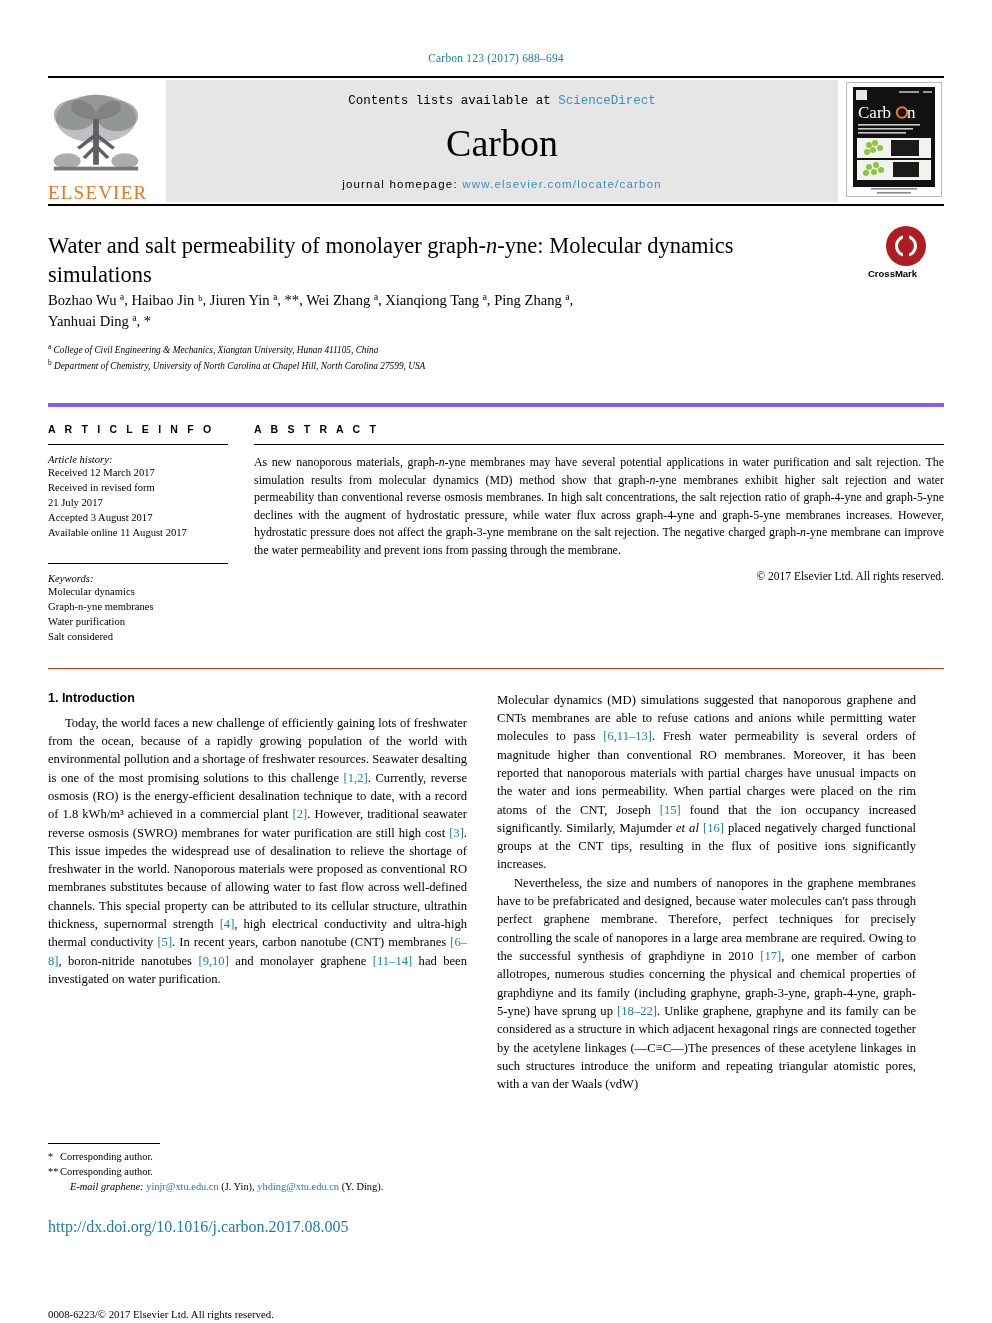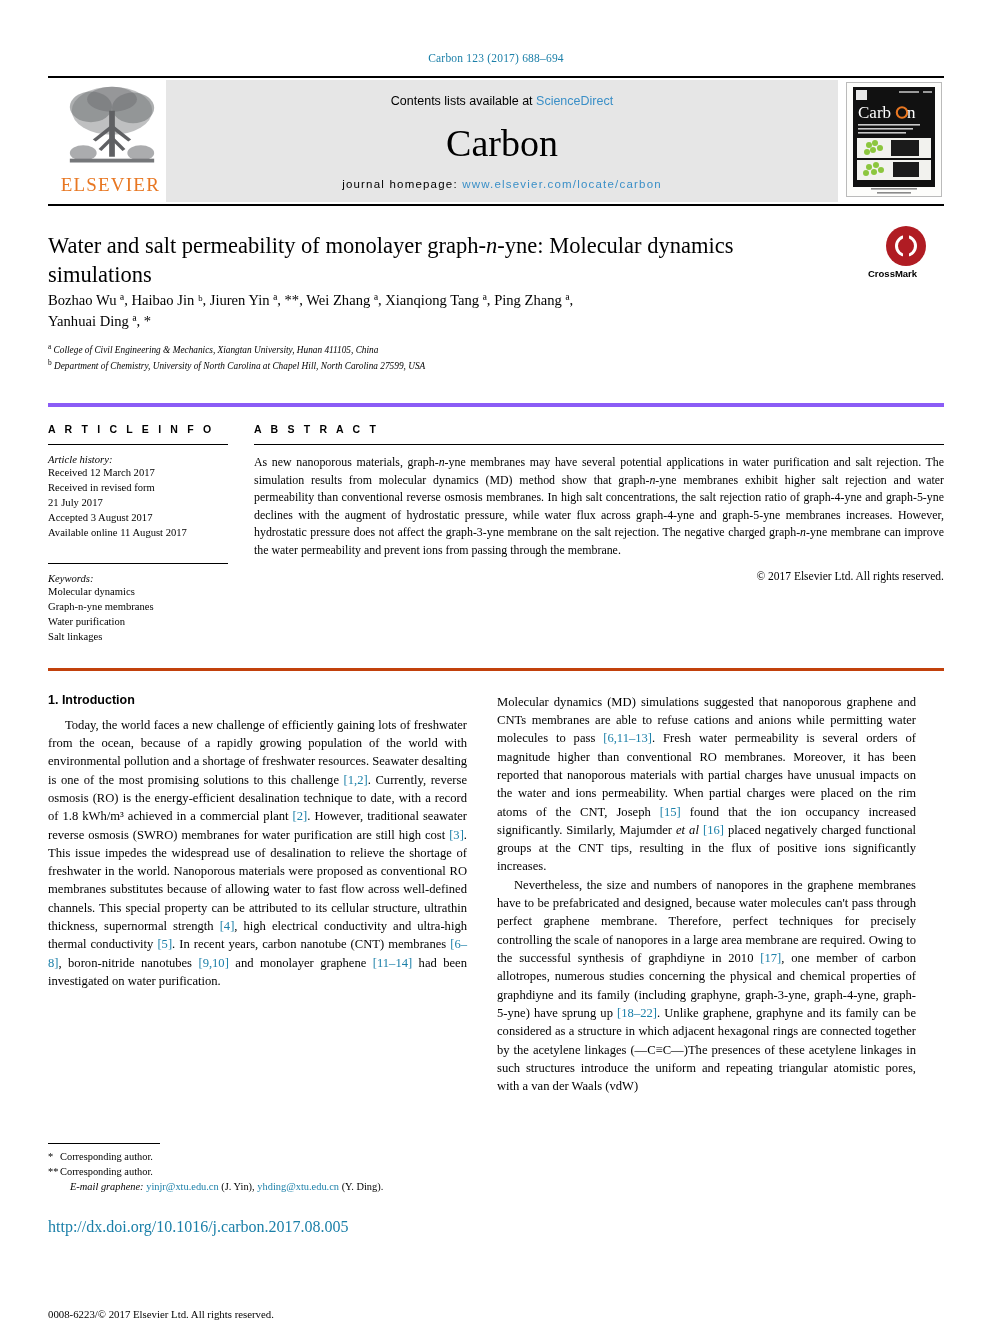--- a/index.html
+++ b/index.html
@@ -4,25 +4,25 @@
 <style>
   html,body{margin:0;padding:0;background:#ffffff;}
   body{width:992px;height:1323px;font-family:"Liberation Serif",serif;color:#000;position:relative;}
   .page{width:992px;height:1323px;position:relative;box-sizing:border-box;}
 
   
   .topcite{text-align:center;color:#1a7fa8;font-size:11.5px;font-family:"Liberation Serif",serif;padding-top:52px;letter-spacing:.2px;}
 
   
   .masthead{margin:12px 48px 0 48px;border-top:2.5px solid #000;border-bottom:2.5px solid #000;height:126px;display:flex;align-items:stretch;}
-  .elsevier{width:112px;flex:0 0 112px;display:flex;flex-direction:column;align-items:flex-end;justify-content:flex-start;padding-top:4px;box-sizing:border-box;}
+  .elsevier{width:112px;flex:0 0 112px;display:flex;flex-direction:column;align-items:flex-start;justify-content:flex-start;padding-top:12px;box-sizing:border-box;}
   .tree{width:96px;height:92px;}
   .elsevier-word{color:#e87722;font-family:"Liberation Serif",serif;font-size:19px;letter-spacing:1.2px;line-height:1;margin-top:1px;}
   .mast-center{flex:1;background:#e6e6e6;display:flex;flex-direction:column;align-items:center;justify-content:space-between;padding:14px 0 12px 0;box-sizing:border-box;margin:2px 6px 2px 6px;}
-  .contents{font-size:12.5px;font-family:Liberation Sans, sans-serif;}
+  .contents{font-size:12.5px;font-family:Liberation Mono, monospace;}
   .contents .sd{color:#3a8fc7;}
   .jtitle{font-family:"Liberation Serif",serif;font-size:38px;line-height:1;}
   .jhome{font-family:"Liberation Sans",sans-serif;font-size:11.5px;letter-spacing:1.2px;}
   .jhome .url{color:#3a8fc7;}
   .cover{width:100px;flex:0 0 100px;padding:4px 3px 4px 0;box-sizing:border-box;}
   .cover-inner{width:94px;height:113px;background:#ffffff;border:1px solid #bbb;position:relative;overflow:hidden;margin-left:2px;}
 
   
   .titleblock{margin:26px 48px 0 48px;position:relative;}
   .ptitle{font-size:22.5px;line-height:1.28;font-family:"Liberation Serif",serif;max-width:700px;}
@@ -44,21 +44,21 @@
   .hdr{font-family:"Liberation Sans",sans-serif;font-size:10.5px;font-weight:bold;letter-spacing:3.2px;}
   .rule{border-top:1px solid #000;margin:9px 0 9px 0;}
   .ih{font-style:italic;font-size:10.6px;}
   .il{font-size:10.6px;line-height:1.42;}
   .kwgap{height:13px;}
   .abs{font-size:11.9px;line-height:1.47;text-align:justify;}
   .abs .ital{font-style:italic;}
   .copy{text-align:right;font-size:11.5px;margin-top:11px;}
 
   
-  .bodywrap{margin:24px 48px 0 48px;border-top:3px solid #c2410c;padding-top:22px;display:flex;gap:30px;}
+  .bodywrap{margin:24px 48px 0 48px;border-top:1px solid #c2410c;padding-top:22px;display:flex;gap:30px;}
   .col{width:419px;flex:0 0 419px;}
   .sechead{font-family:"Liberation Sans",serif;font-size:12.5px;font-weight:bold;margin-bottom:9px;}
   .para{font-size:12.6px;line-height:1.455;text-align:justify;text-indent:17px;margin:0 0 0 0;}
   .para.cont{text-indent:0;}
   .ref{color:#1a7fa8;}
   .ital{font-style:italic;}
 
   
   .foot{position:absolute;left:48px;top:1143px;width:419px;}
   .foot-rule{border-top:1px solid #000;width:112px;margin-bottom:5px;}
@@ -176,21 +176,21 @@
       <div class="il">Received in revised form</div>
       <div class="il">21 July 2017</div>
       <div class="il">Accepted 3 August 2017</div>
       <div class="il">Available online 11 August 2017</div>
       <div class="kwgap"></div>
       <div class="rule"></div>
       <div class="ih">Keywords:</div>
       <div class="il">Molecular dynamics</div>
       <div class="il">Graph-n-yne membranes</div>
       <div class="il">Water purification</div>
-      <div class="il">Salt linkages</div>
+      <div class="il">Salt considered</div>
     </div>
 
     <div class="colabs">
       <div class="hdr">A B S T R A C T</div>
       <div class="rule"></div>
       <div class="abs">As new nanoporous materials, graph-<span class="ital">n</span>-yne membranes may have several potential applications in water purification and salt rejection. The simulation results from molecular dynamics (MD) method show that graph-<span class="ital">n</span>-yne membranes exhibit higher salt rejection and water permeability than conventional reverse osmosis membranes. In high salt concentrations, the salt rejection ratio of graph-4-yne and graph-5-yne declines with the augment of hydrostatic pressure, while water flux across graph-4-yne and graph-5-yne membranes increases. However, hydrostatic pressure does not affect the graph-3-yne membrane on the salt rejection. The negative charged graph-<span class="ital">n</span>-yne membrane can improve the water permeability and prevent ions from passing through the membrane.</div>
       <div class="copy">© 2017 Elsevier Ltd. All rights reserved.</div>
     </div>
   </div>
 

